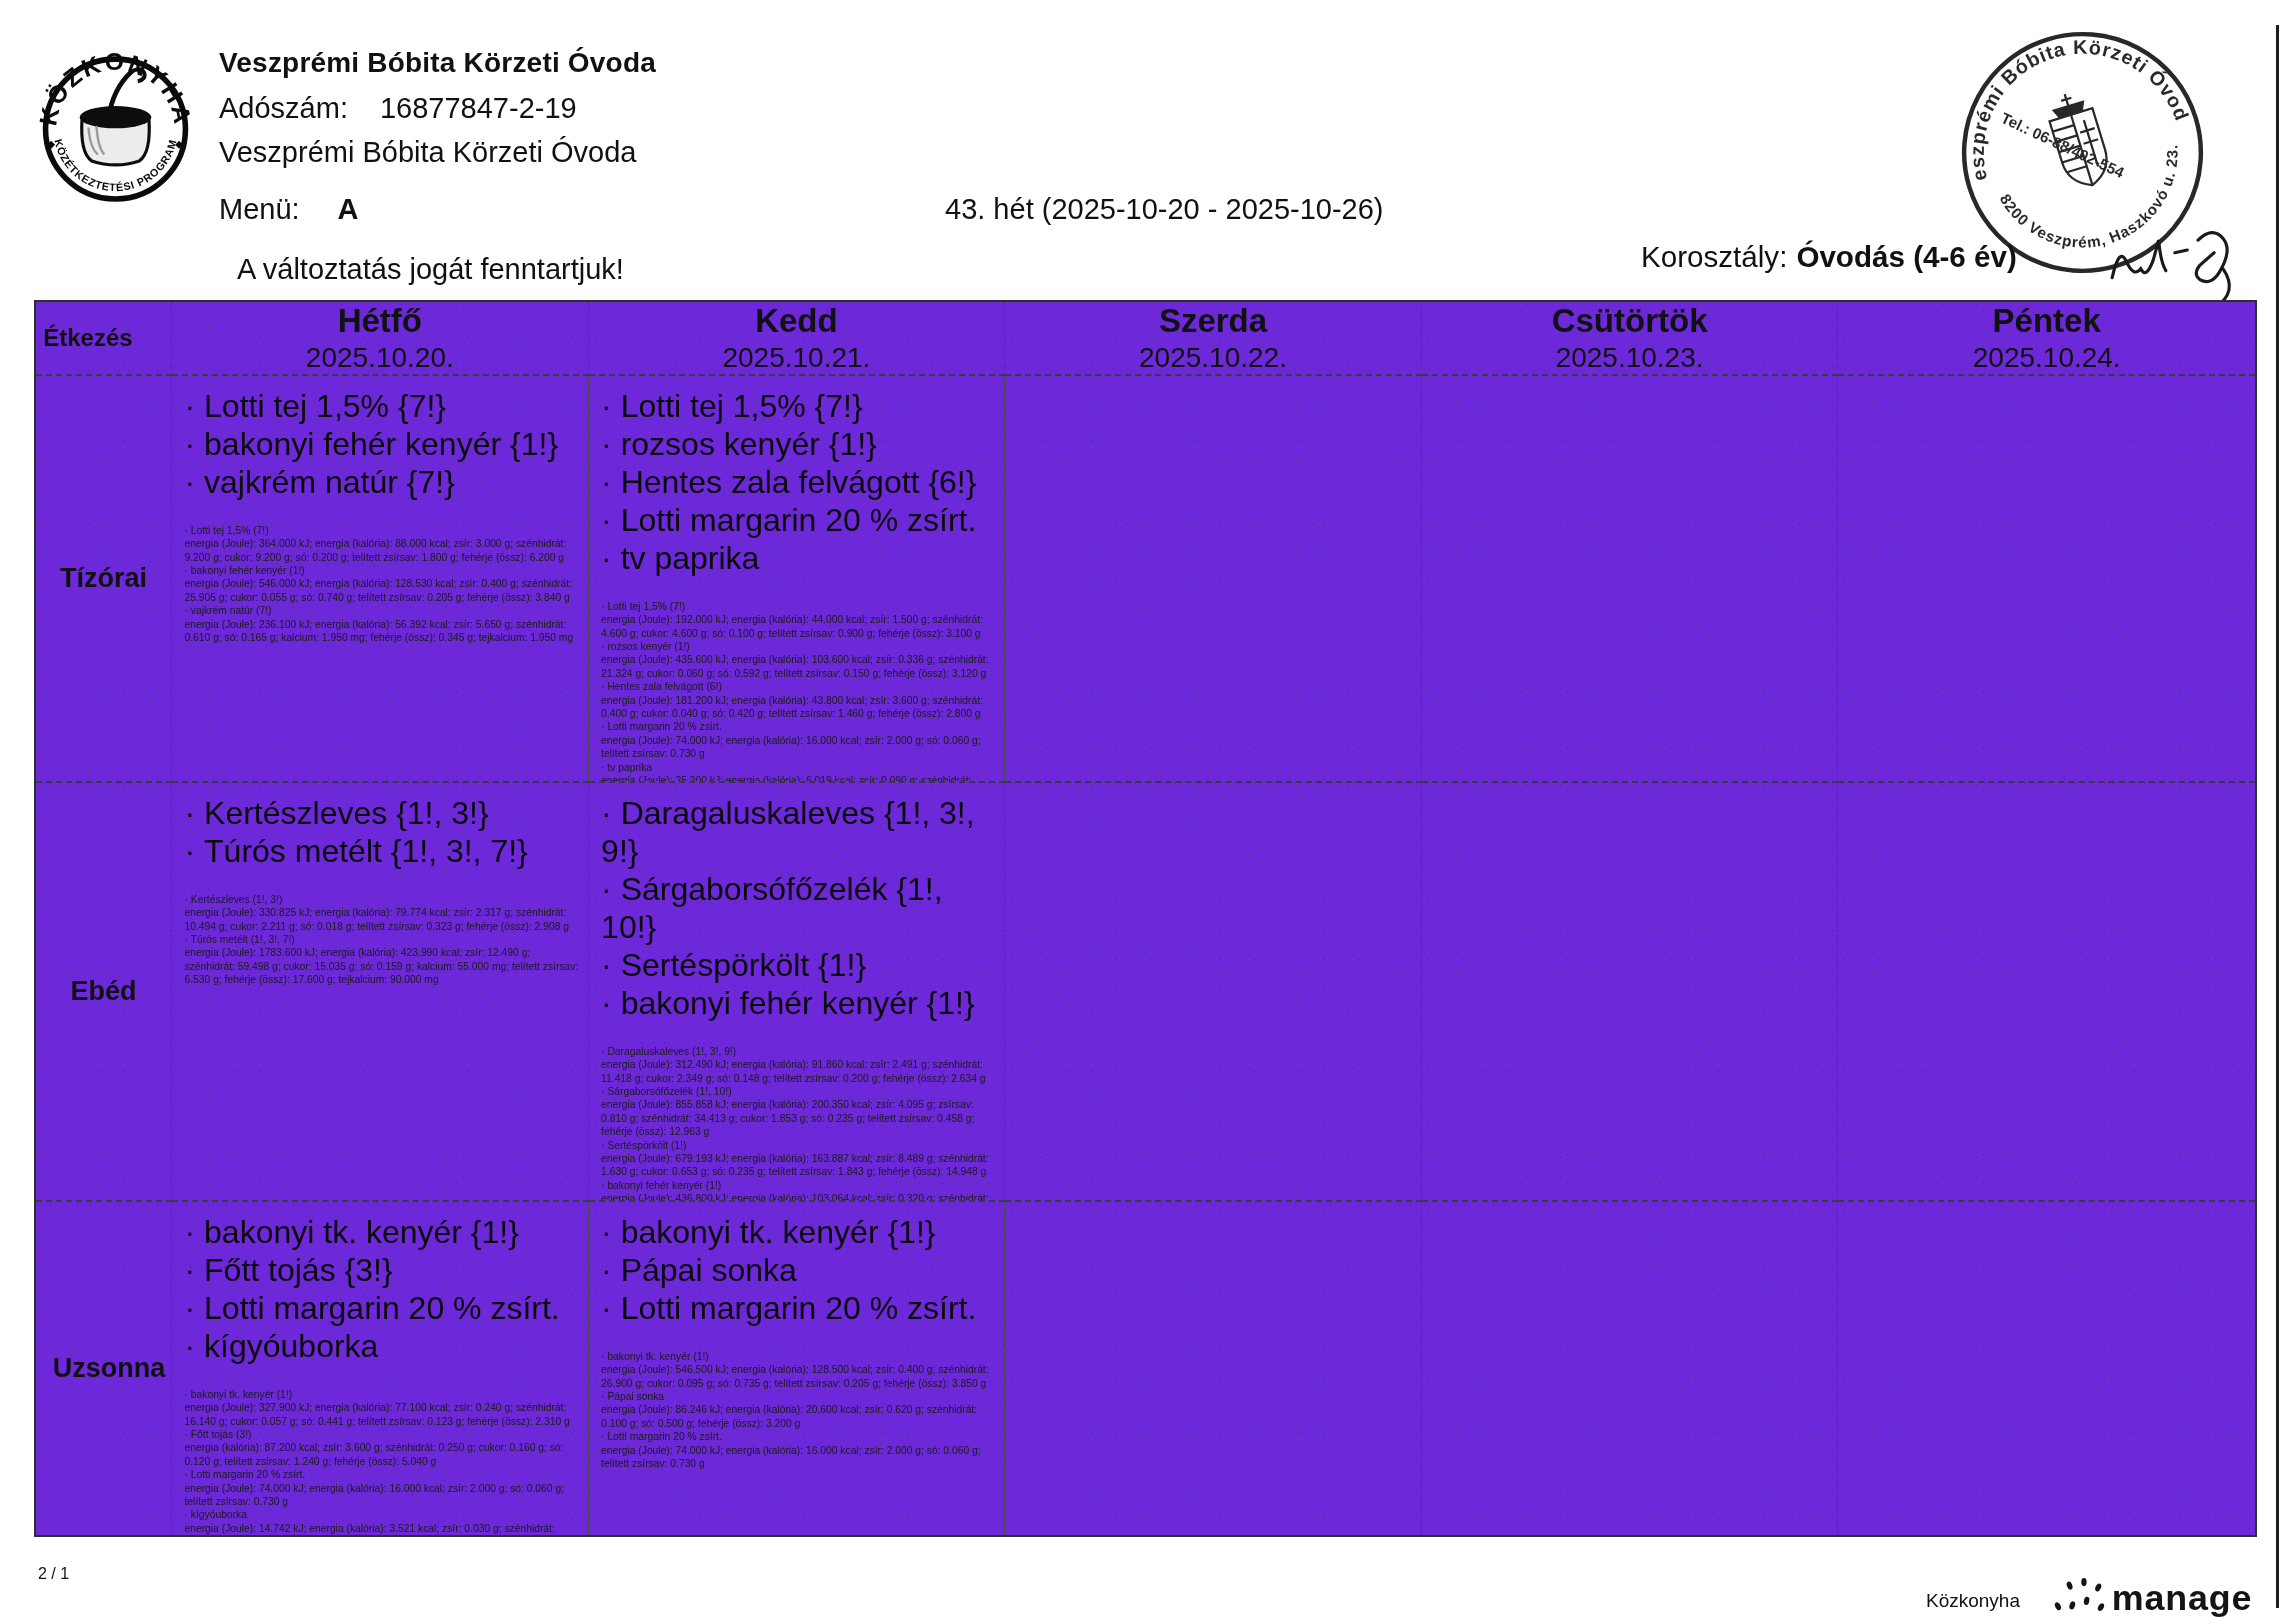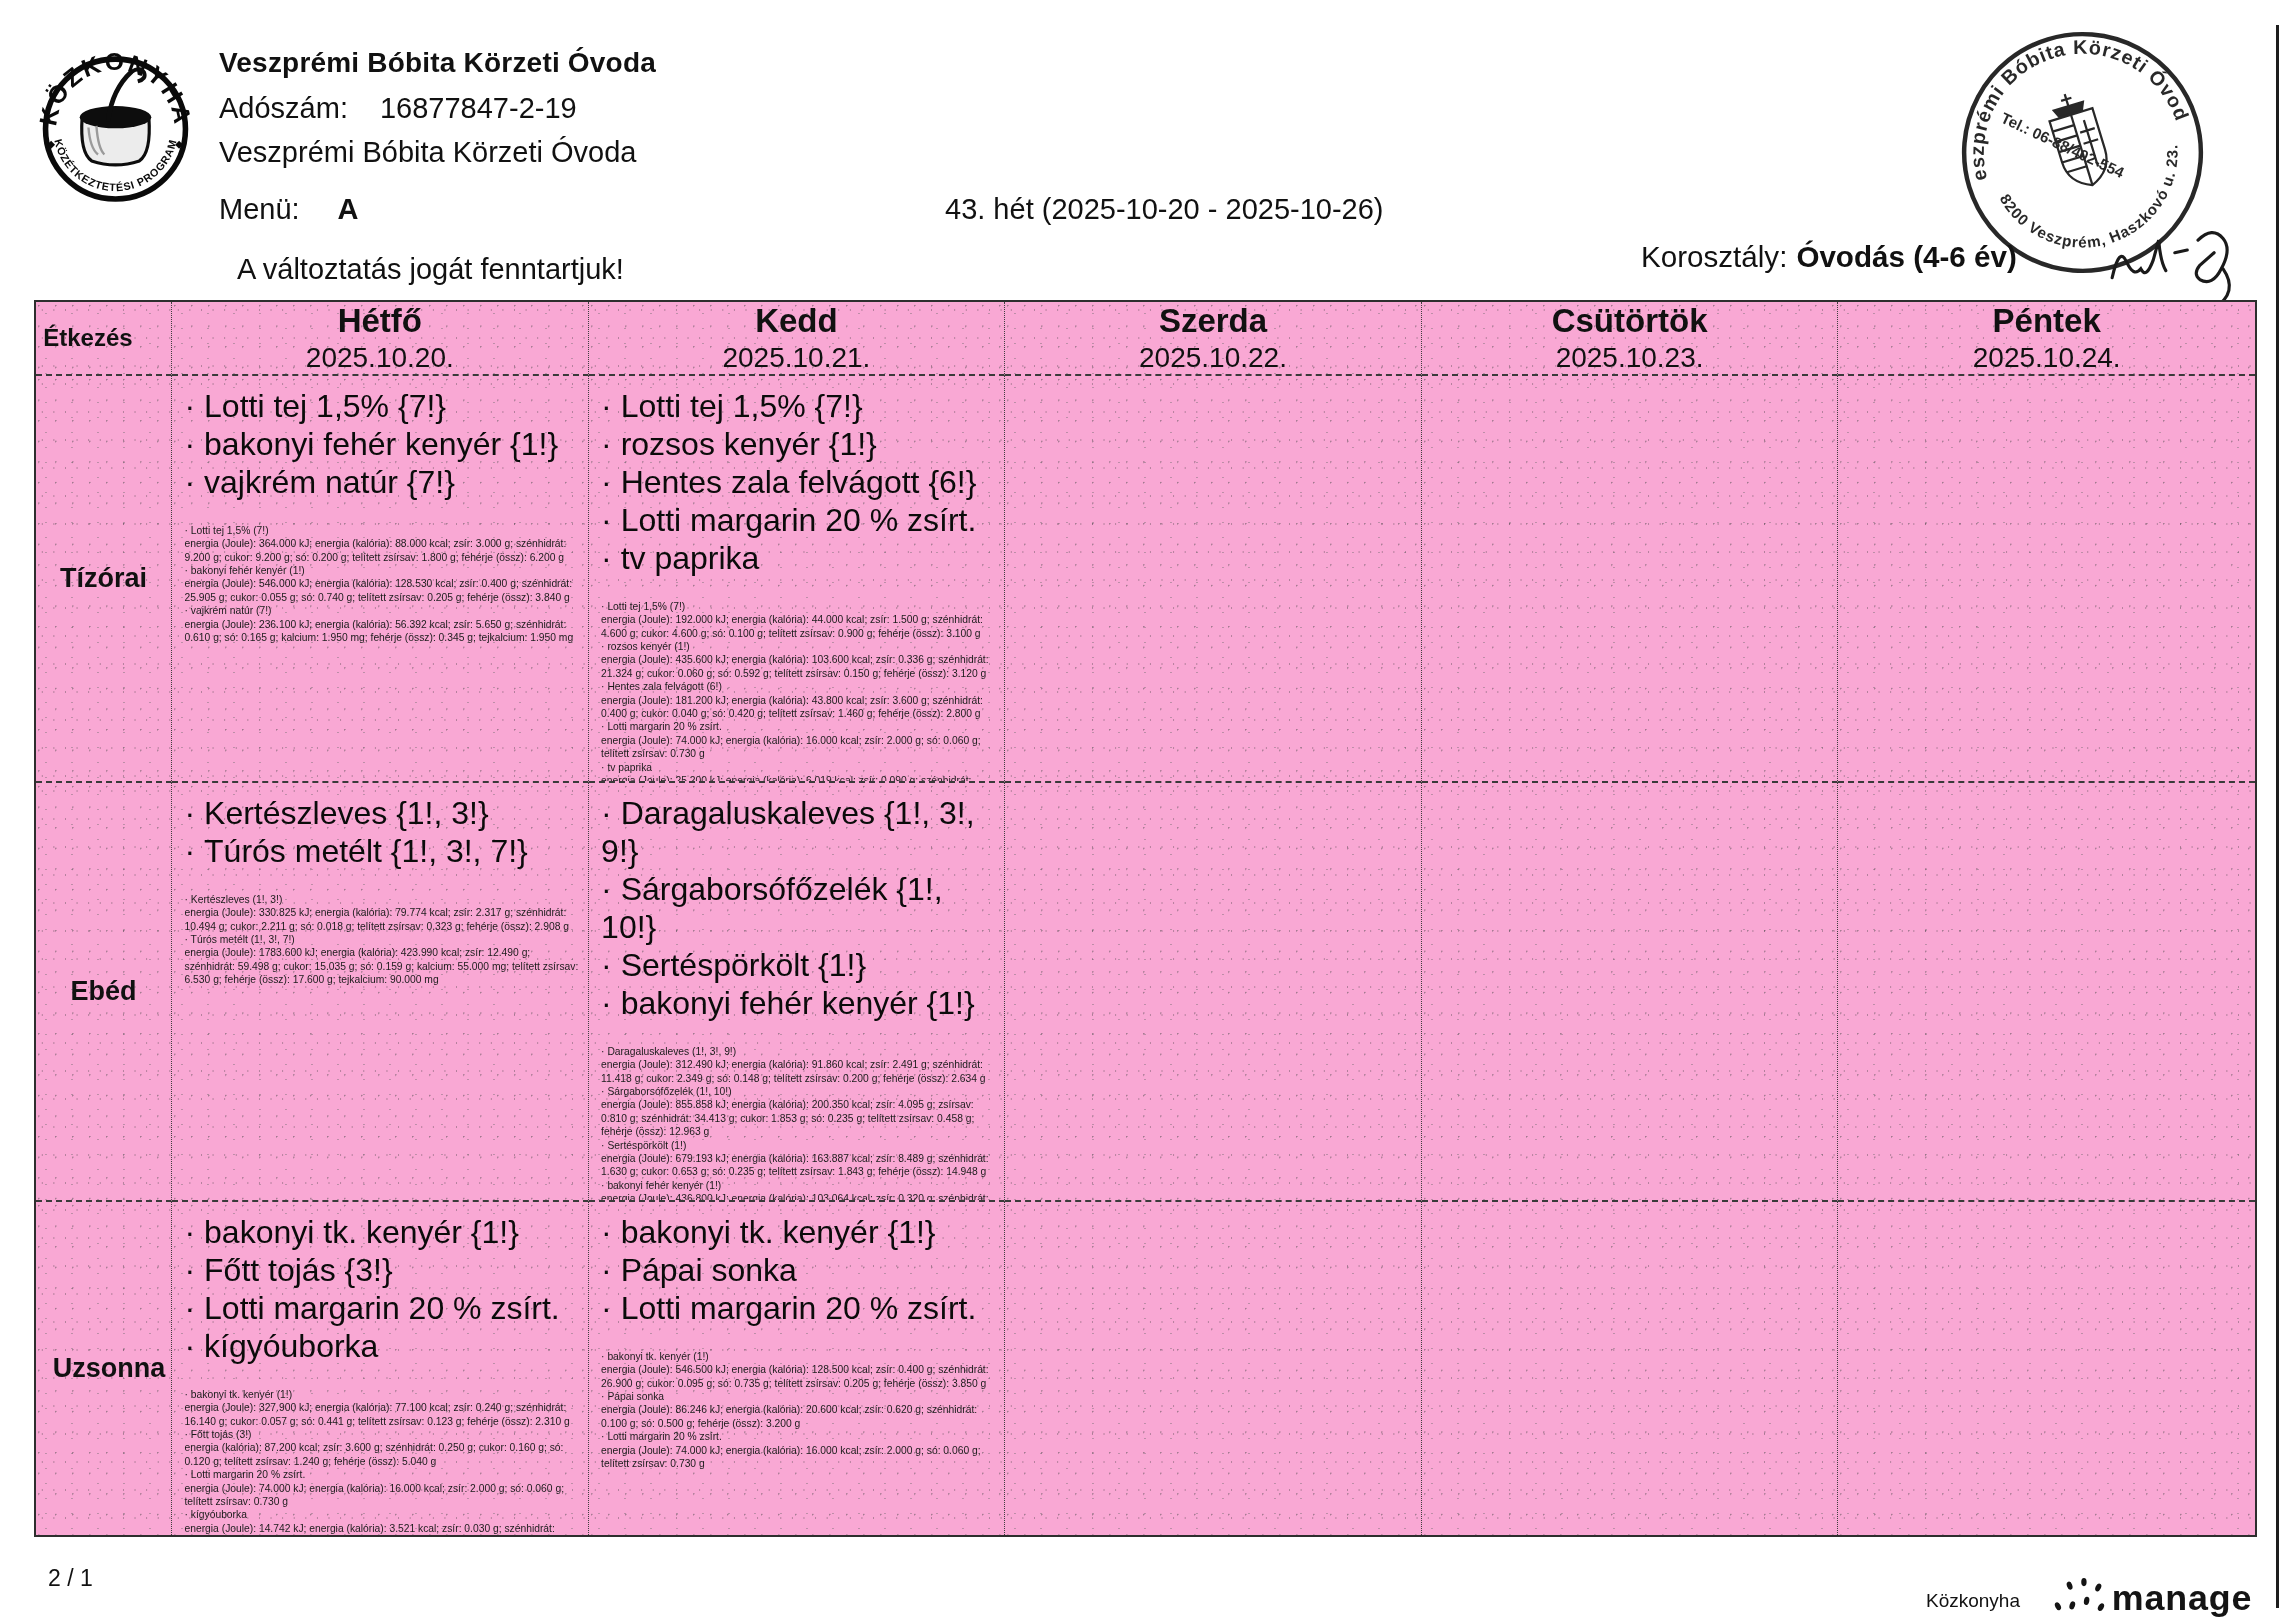--- a/index.html
+++ b/index.html
@@ -21,21 +21,21 @@
   .koroszt .val{font-weight:bold;margin-left:9px;}
   .stamp{position:absolute;left:1948px;top:18px;width:269px;height:269px;opacity:.92;}
   .signature{position:absolute;left:2105px;top:222px;width:161px;height:99px;}
   .scan-edge{position:absolute;left:2276px;top:25px;width:2.7px;height:1583px;background:#1d1d1d;}
 
   
   .menu-table{
     position:absolute;left:34px;top:300px;width:2223px;height:1237px;
     display:grid;grid-template-columns:136px repeat(5,1fr);
     grid-template-rows:74px 407px 419px 1fr;
-    border:2.7px solid #2e2e2e;box-sizing:border-box;background:#f9a8d4;
+    border:2.7px solid #2e2e2e;box-sizing:border-box;background:#6d28d9;
   }
   .cell{box-sizing:border-box;overflow:hidden;position:relative;
     background-image:
       radial-gradient(circle at 2.7px 3.6px, rgba(70,70,70,.50) 0.7px, transparent 1px),
       radial-gradient(circle at 9.9px 11.6px, rgba(100,100,100,.40) 0.6px, transparent 0.9px),
       radial-gradient(circle at 6.3px 8px, rgba(50,50,50,.35) 0.5px, transparent 0.8px);
     background-size:17px 20.6px,26px 15px,11.6px 28px;
   }
   .cell{border-right:1.8px dotted #3f3f3f;border-bottom:2.7px dashed #3a3a3a;}
   .col-last{border-right:none;}
@@ -51,21 +51,21 @@
 
   .ccell{padding:10.7px 7.2px 0 12.5px;}
   .mi{font-size:32px;line-height:38px;color:#0b0b0b;}
   .mi::before{content:"·\00a0 ";}
   .nutri{margin-top:23px;}
   .nd{font-size:10.3px;line-height:13.4px;color:#1b1b1b;}
   .nd::before{content:"· ";}
   .ni{font-size:10.3px;line-height:13.4px;color:#1b1b1b;}
 
   
-  .page-num{position:absolute;left:48px;top:1565px;font-size:23px;}
+  .page-num{position:absolute;left:38px;top:1565px;font-size:16px;}
   .brand-left{position:absolute;left:1926px;top:1590px;font-size:19px;}
   .manage{position:absolute;left:2049px;top:1572px;}
 </style>
 </head>
 <body>
 
 <div class="page">
 
   <svg class="logo" viewBox="0 0 200 220">
     <circle cx="100" cy="112" r="88" fill="none" stroke="#0a0a0a" stroke-width="7"></circle>

